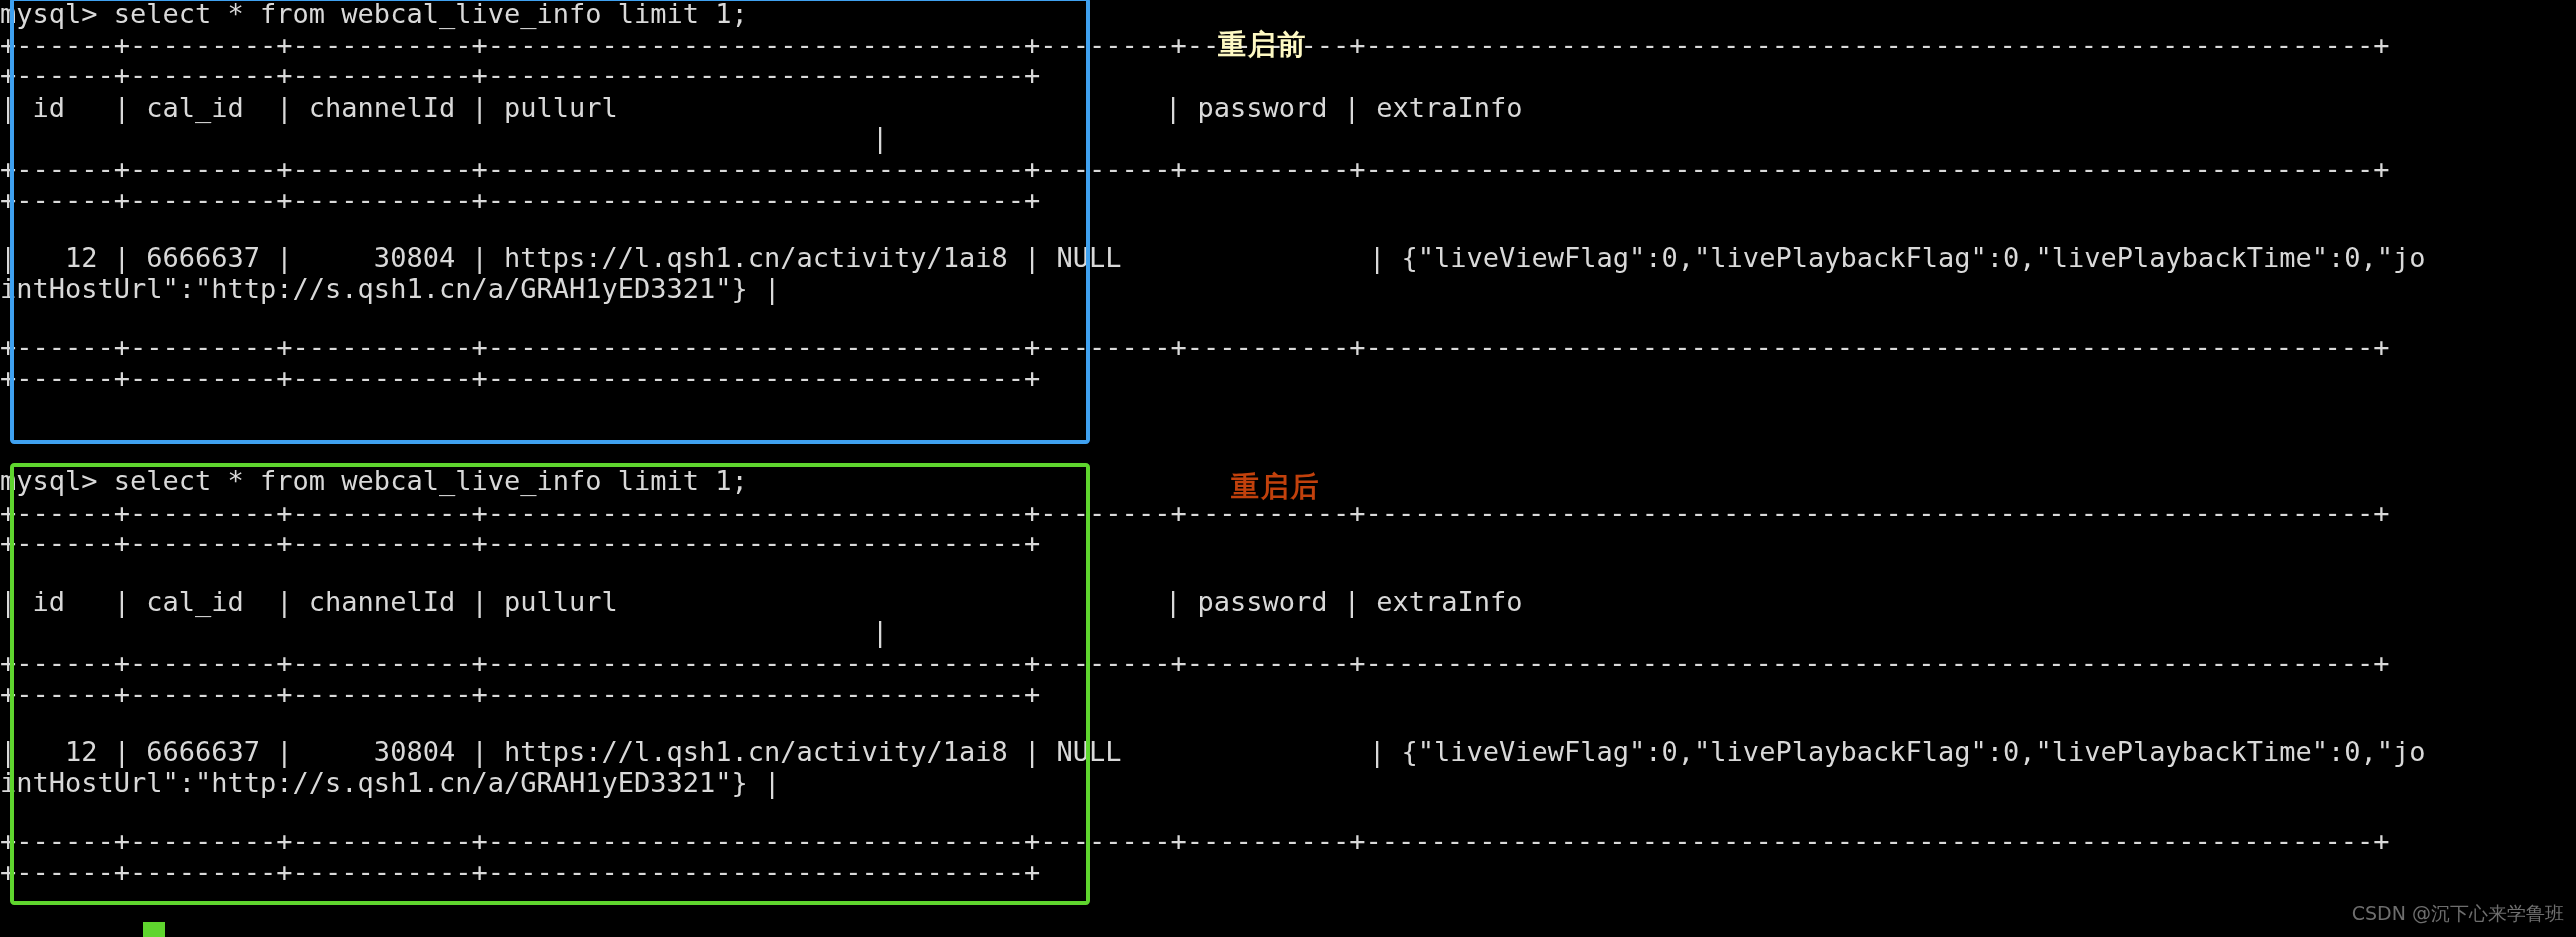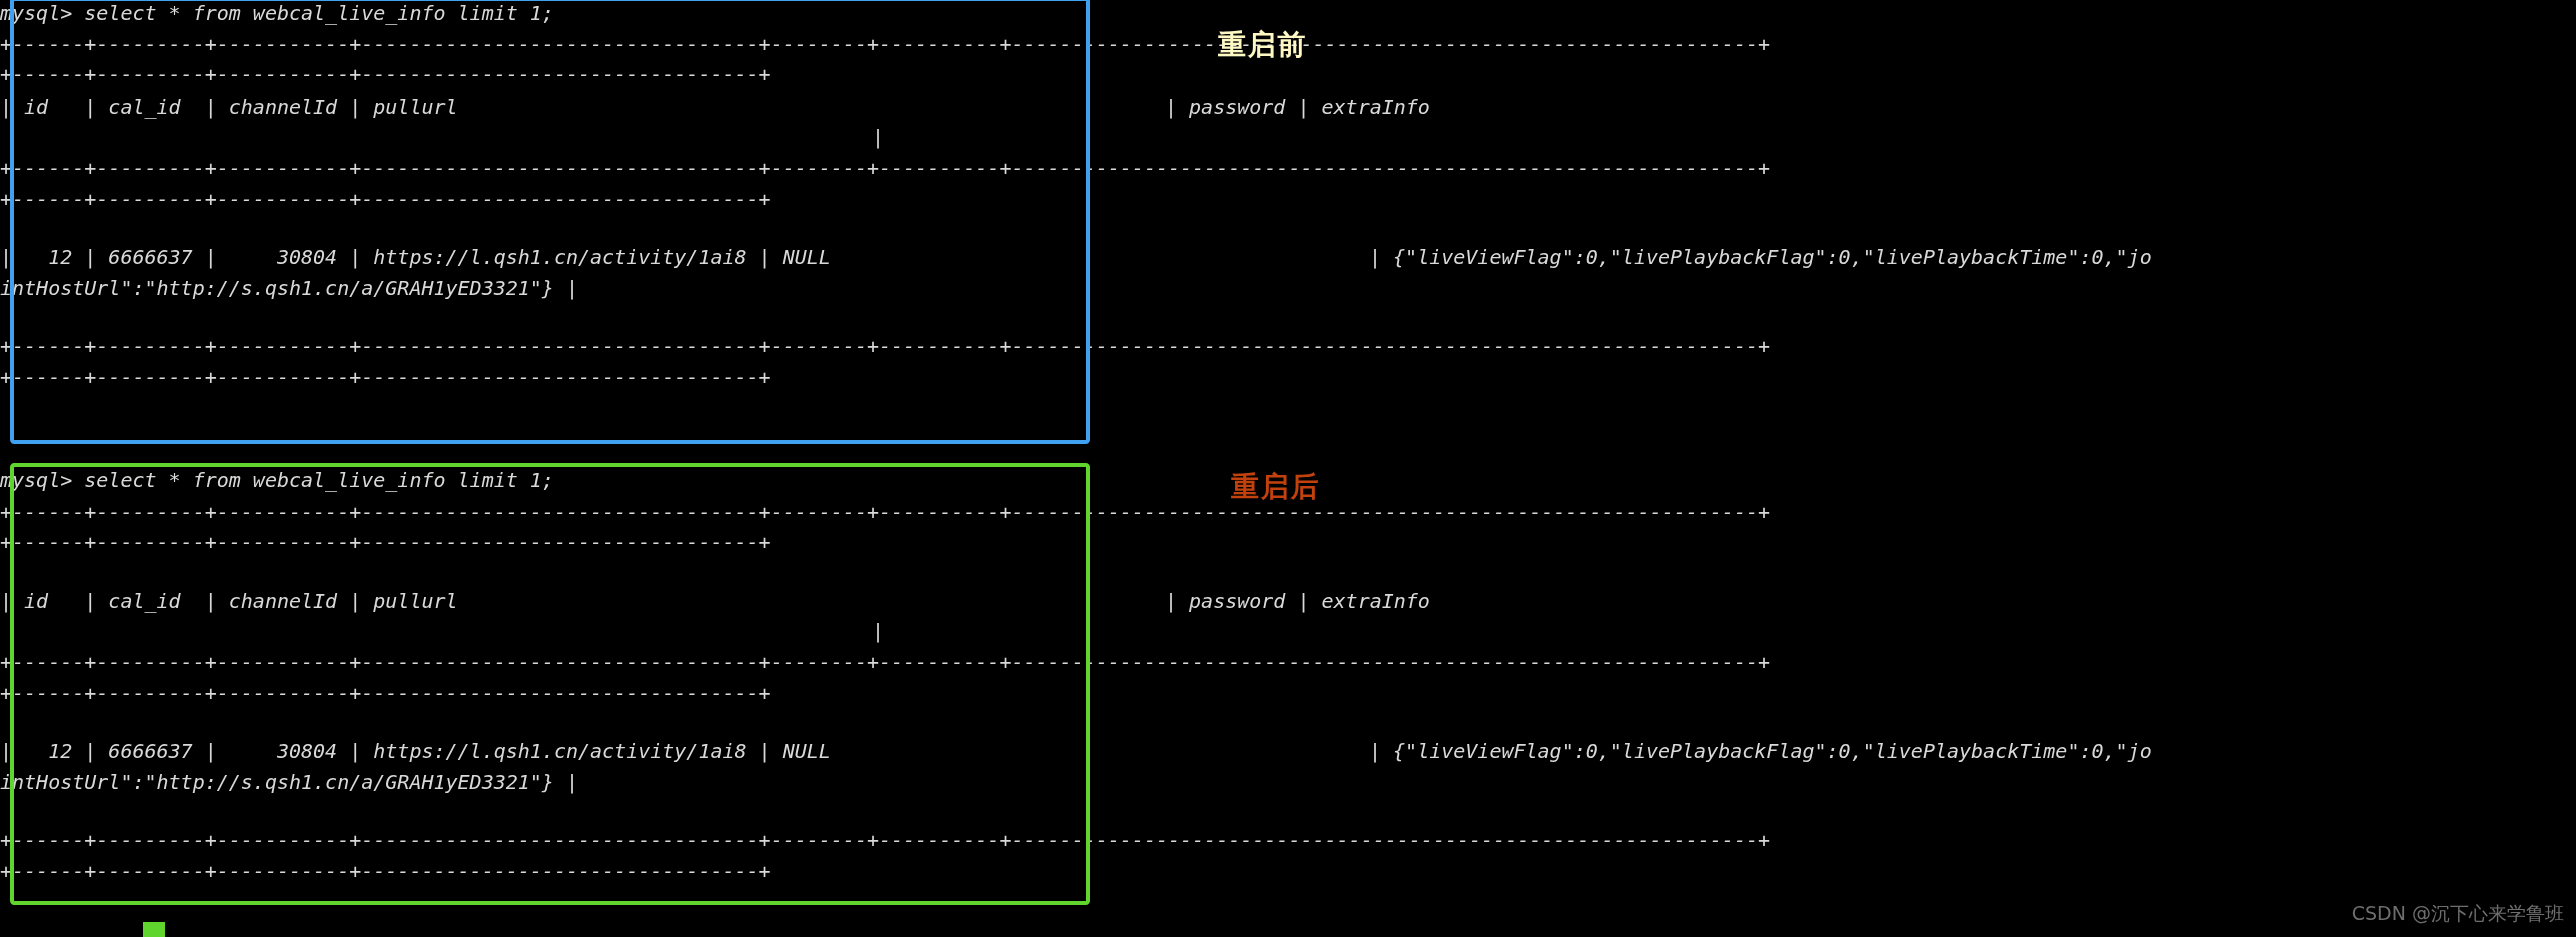--- a/index.html
+++ b/index.html
@@ -3,22 +3,22 @@
 <meta charset="utf-8">
 <style>
   html,body{margin:0;padding:0;background:#000;}
   body{
     width:2576px;height:937px;position:relative;overflow:hidden;
     font-family:"DejaVu Sans Mono","Liberation Mono",monospace;
     background:#000;
   }
   .term{
     position:absolute;left:0;top:0;width:2576px;height:773px;
-    color:#d9d9d9;font-size:20px;line-height:31px;
-    white-space:pre;letter-spacing:0px;font-style:italic;
+    color:#d9d9d9;font-size:27px;line-height:31px;
+    white-space:pre;letter-spacing:0px;
   }
   .line{height:31px;white-space:pre;padding-left:0px;}
   
   .box{position:absolute;box-sizing:border-box;pointer-events:none;}
   .box-blue{border:4.2px solid #3fa1f0;border-radius:4.2px;}
   .box-green{border:4.2px solid #5fd52e;border-radius:4.2px;}
   .anno{position:absolute;font-family:"DejaVu Sans","Liberation Sans",sans-serif;
         font-size:28px;font-weight:600;letter-spacing:1.7px;}
   .anno-blue{color:#fef9c3;}
   .anno-green{color:#c2410c;}

